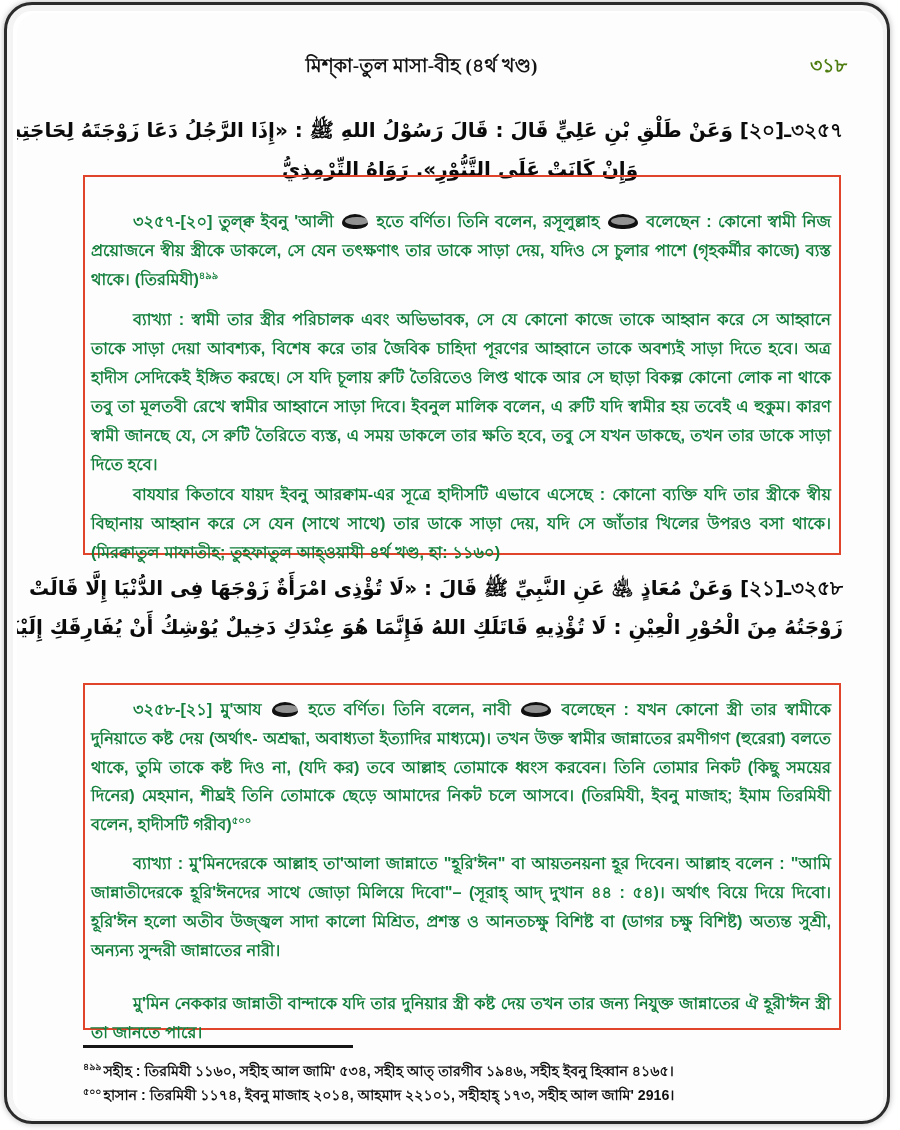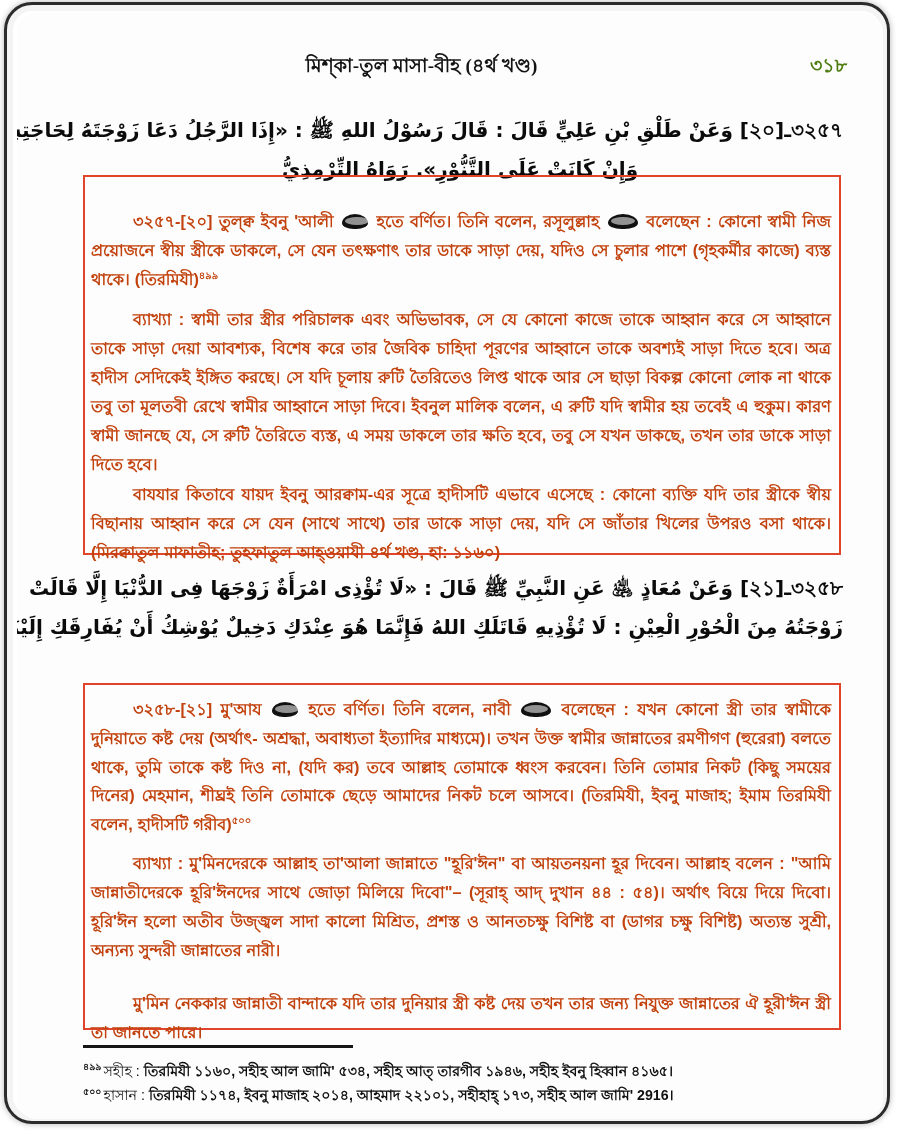--- a/index.html
+++ b/index.html
@@ -93,21 +93,21 @@
     border: 2px solid #e0452c;
     box-sizing: border-box;
     background: transparent;
   }
 
   
   .bn-block {
     position: absolute;
     left: 74px;
     right: 52px;
-    color: #c2410c;
+    color: #15803d;
     font-family: "Liberation Sans", "DejaVu Sans", sans-serif;
   }
   .bn-para {
     font-size: 16.2px;
     line-height: 1.78;
     text-align: justify;
     text-indent: 42px;
     margin: 0 0 2px 0;
     font-weight: 600;
     word-spacing: .5px;
@@ -163,21 +163,21 @@
     line-height: 1.72;
     font-weight: 600;
     white-space: nowrap;
   }
   .fn-marker {
     font-size: 9.5px;
     vertical-align: super;
     font-weight: 700;
     margin-right: 2px;
   }
-  .fn-label { font-weight: 400; }
+  .fn-label { font-weight: 700; }
 </style>
 </head>
 <body>
 
 <div id="page-frame">
   <div id="page-inner">
 
     <div class="runhead">
       <div class="runhead-title">মিশ্‌কা-তুল মাসা-বীহ  (৪র্থ খণ্ড)</div>
       <div class="runhead-page">৩১৮</div>

